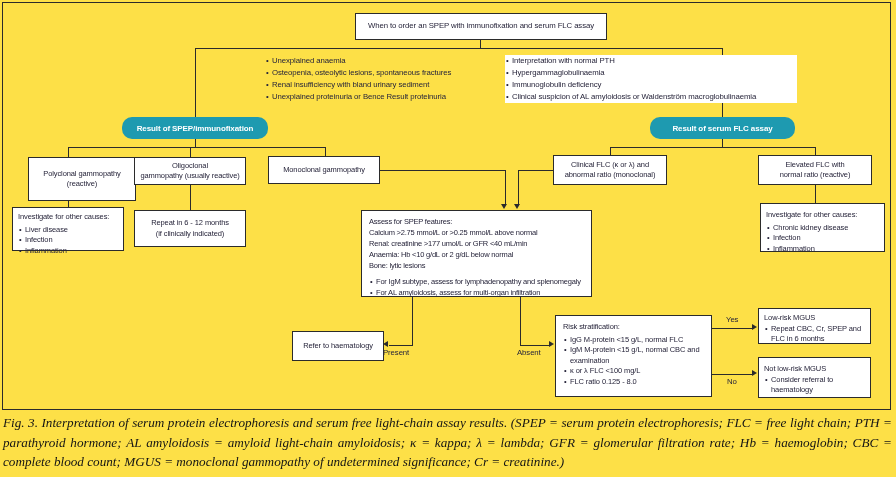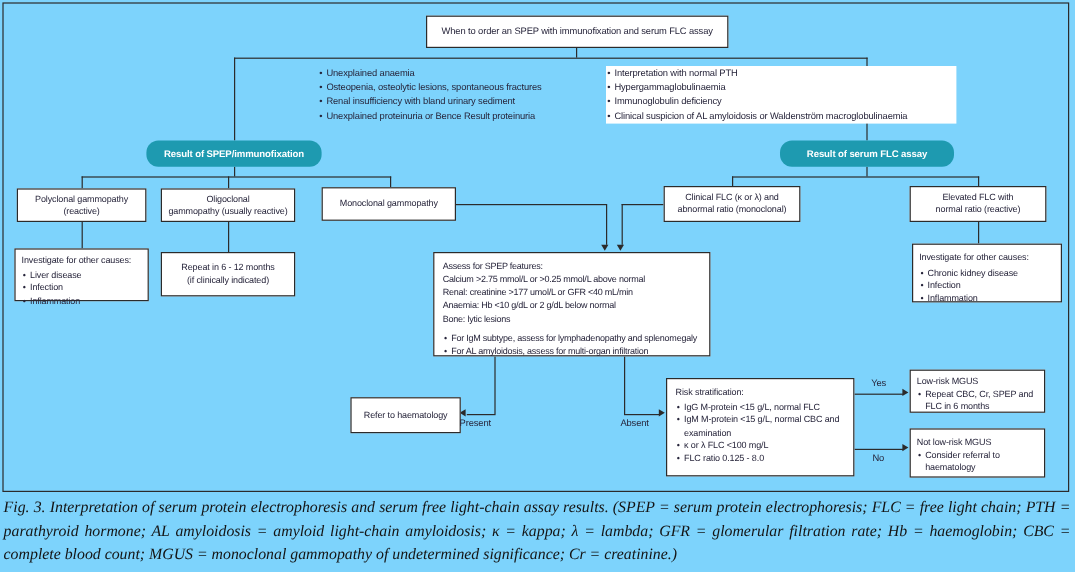--- a/index.html
+++ b/index.html
@@ -1,17 +1,17 @@
 <!DOCTYPE html>
 <html><head>
 <meta charset="utf-8">
 <style>
   * { box-sizing: border-box; margin: 0; padding: 0; }
   body { margin: 0; background: #ffffff; }
-  .fig { position: relative; width: 896px; height: 477px; background: #7dd3fc;
+  .fig { position: relative; width: 896px; height: 477px; background: #fde047;
          font-family: "Liberation Sans", sans-serif; color: #26243a; overflow: hidden; }
   .frame { position: absolute; left: 2px; top: 2px; width: 889px; height: 408px;
            border: 1px solid #2b2b2b; }
   .ln  { position: absolute; background: #2b2b2b; }
   .bx  { position: absolute; border: 1px solid #2b2b2b; background: #fff;
          font-size: 7.5px; letter-spacing: -0.1px; line-height: 10.5px; }
   .cen { display: flex; flex-direction: column; align-items: center;
          justify-content: center; text-align: center; }
   .hdr { position: absolute; background: #1e9ab0; color: #ffffff; font-weight: bold;
          font-size: 8px; display: flex; align-items: center; justify-content: center;
@@ -85,21 +85,21 @@
   <div class="list" style="left:505px;top:55px;width:292px;background:#fff">
     <div class="bl">Interpretation with normal PTH</div>
     <div class="bl">Hypergammaglobulinaemia</div>
     <div class="bl">Immunoglobulin deficiency</div>
     <div class="bl">Clinical suspicion of AL amyloidosis or Waldenström macroglobulinaemia</div>
   </div>
 
   <div class="hdr" style="left:122px;top:117px;width:146px;height:22px">Result of SPEP/immunofixation</div>
   <div class="hdr" style="left:650px;top:117px;width:145px;height:22px">Result of serum FLC assay</div>
 
-  <div class="bx cen" style="left:14px;top:157px;width:108px;height:28px">
+  <div class="bx cen" style="left:28px;top:157px;width:108px;height:44px">
     <div>Polyclonal gammopathy</div>
     <div>(reactive)</div>
   </div>
   <div class="bx cen" style="left:134px;top:157px;width:112px;height:28px">
     <div>Oligoclonal</div>
     <div>gammopathy (usually reactive)</div>
   </div>
   <div class="bx cen" style="left:268px;top:156px;width:112px;height:28px">Monoclonal gammopathy</div>
 
   <div class="bx cen" style="left:553px;top:155px;width:114px;height:30px">

